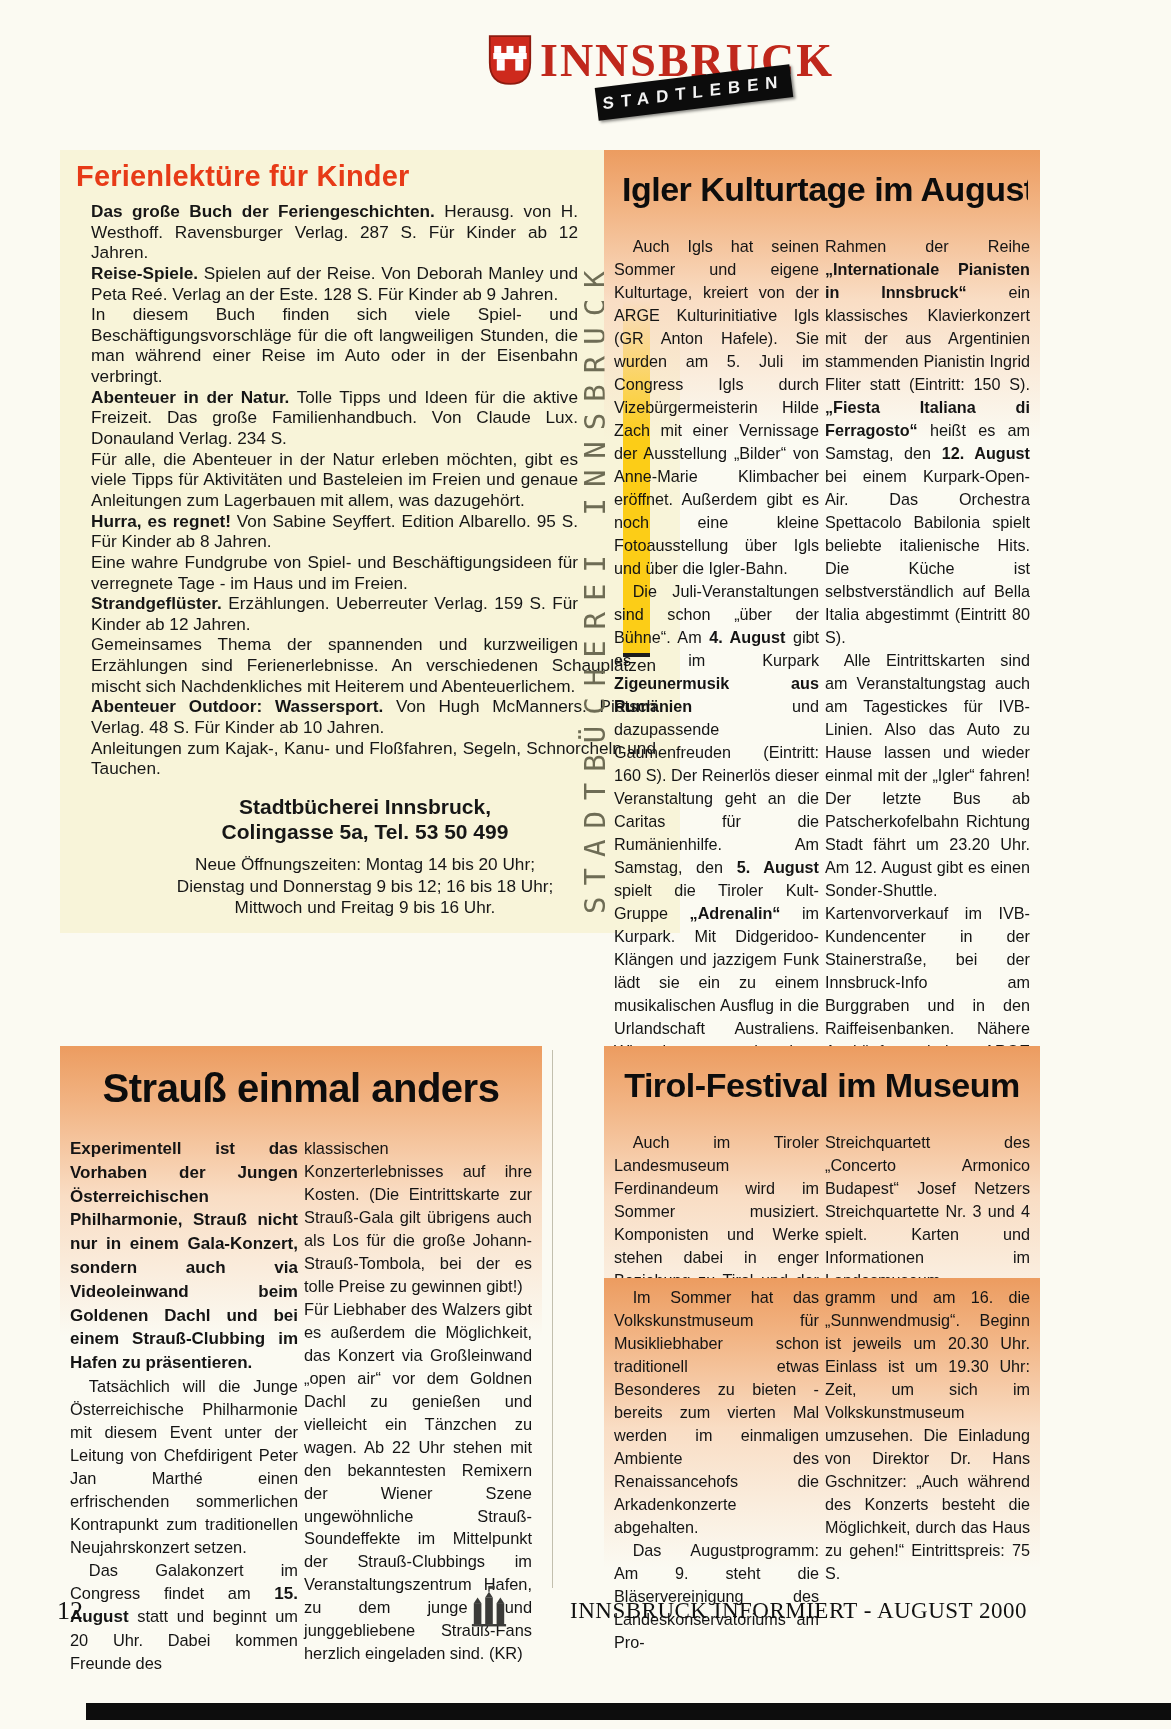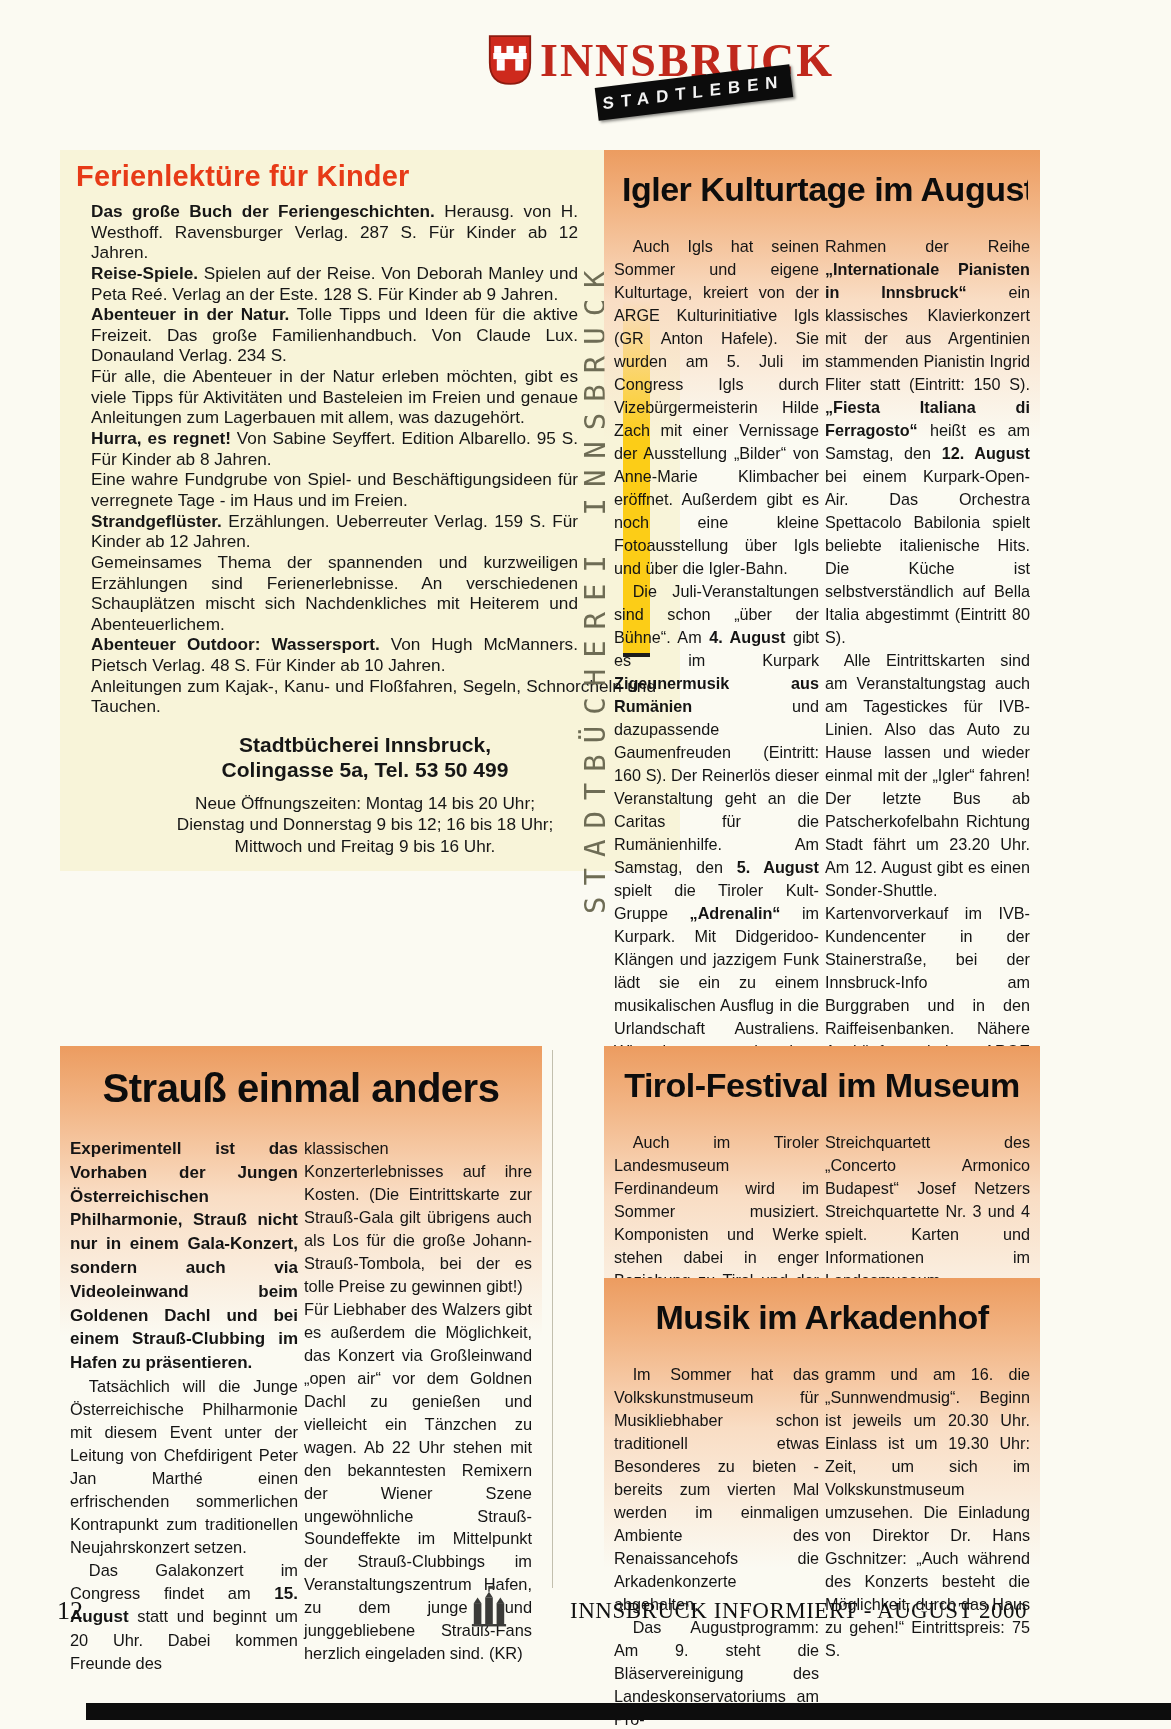--- a/index.html
+++ b/index.html
@@ -82,20 +82,21 @@
   </header>
 
   <aside class="library-box">
     <h2 class="library-title">Ferienlektüre für Kinder</h2>
     <div class="entries">
       <div class="strip-float">
         <div class="gold-bar"></div>
       </div>
     <p><b>Das große Buch der Feriengeschichten.</b><span> Herausg. von H. Westhoff. Ravensburger Verlag. 287 S. Für Kinder ab 12 Jahren.</span></p>
         <p><b>Reise-Spiele.</b><span> Spielen auf der Reise. Von Deborah Manley und Peta Reé. Verlag an der Este. 128 S. Für Kinder ab 9 Jahren.</span></p>
+        <p><span>In diesem Buch finden sich viele Spiel- und Beschäftigungsvorschläge für die oft langweiligen Stunden, die man während einer Reise im Auto oder in der Eisenbahn verbringt.</span></p>
         <p><b>Abenteuer in der Natur.</b><span> Tolle Tipps und Ideen für die aktive Freizeit. Das große Familienhandbuch. Von Claude Lux. Donauland Verlag. 234 S.</span></p>
         <p><span>Für alle, die Abenteuer in der Natur erleben möchten, gibt es viele Tipps für Aktivitäten und Basteleien im Freien und genaue Anleitungen zum Lagerbauen mit allem, was dazugehört.</span></p>
         <p><b>Hurra, es regnet!</b><span> Von Sabine Seyffert. Edition Albarello. 95 S. Für Kinder ab 8 Jahren.</span></p>
         <p><span>Eine wahre Fundgrube von Spiel- und Beschäftigungsideen für verregnete Tage - im Haus und im Freien.</span></p>
         <p><b>Strandgeflüster.</b><span> Erzählungen. Ueberreuter Verlag. 159 S. Für Kinder ab 12 Jahren.</span></p>
         <p><span>Gemeinsames Thema der spannenden und kurzweiligen Erzählungen sind Ferienerlebnisse. An verschiedenen Schauplätzen mischt sich Nachdenkliches mit Heiterem und Abenteuerlichem.</span></p>
         <p><b>Abenteuer Outdoor: Wassersport.</b><span> Von Hugh McManners. Pietsch Verlag. 48 S. Für Kinder ab 10 Jahren.</span></p>
         <p><span>Anleitungen zum Kajak-, Kanu- und Floßfahren, Segeln, Schnorcheln und Tauchen.</span></p>
       </div>
     <div class="library-contact">
@@ -147,21 +148,20 @@
       <div class="col">
           <p class="indent"><span>Auch im Tiroler Landesmuseum Ferdinandeum wird im Sommer musiziert. Komponisten und Werke stehen dabei in enger Beziehung zu Tirol und der Landeshauptstadt Innsbruck. Am 4. August um 19 Uhr heißt es „Serenade“, wenn das</span></p>
         </div>
       <div class="col">
           <p><span>Streichquartett des „Concerto Armonico Budapest“ Josef Netzers Streichquartette Nr. 3 und 4 spielt. Karten und Informationen im Landesmuseum, Museumstraße 15, Tel. 59 4 89, oder im Internet unter www.tiroler-landesmuseum.at.</span></p>
         </div>
     </div>
   </section>
 
   <section class="article art-musik">
-    <h2 class="art-title">Musik im Arkadenhof</h2>
     <div class="cols">
       <div class="col">
           <p class="indent"><span>Im Sommer hat das Volkskunstmuseum für Musikliebhaber schon traditionell etwas Besonderes zu bieten - bereits zum vierten Mal werden im einmaligen Ambiente des Renaissancehofs die Arkadenkonzerte abgehalten.</span></p>
           <p class="indent"><span>Das Augustprogramm: Am 9. steht die Bläservereinigung des Landeskonservatoriums am Pro-</span></p>
         </div>
       <div class="col">
           <p><span>gramm und am 16. die „Sunnwendmusig“. Beginn ist jeweils um 20.30 Uhr. Einlass ist um 19.30 Uhr: Zeit, um sich im Volkskunstmuseum umzusehen. Die Einladung von Direktor Dr. Hans Gschnitzer: „Auch während des Konzerts besteht die Möglichkeit, durch das Haus zu gehen!“ Eintrittspreis: 75 S.</span></p>
         </div>
     </div>
   </section>

